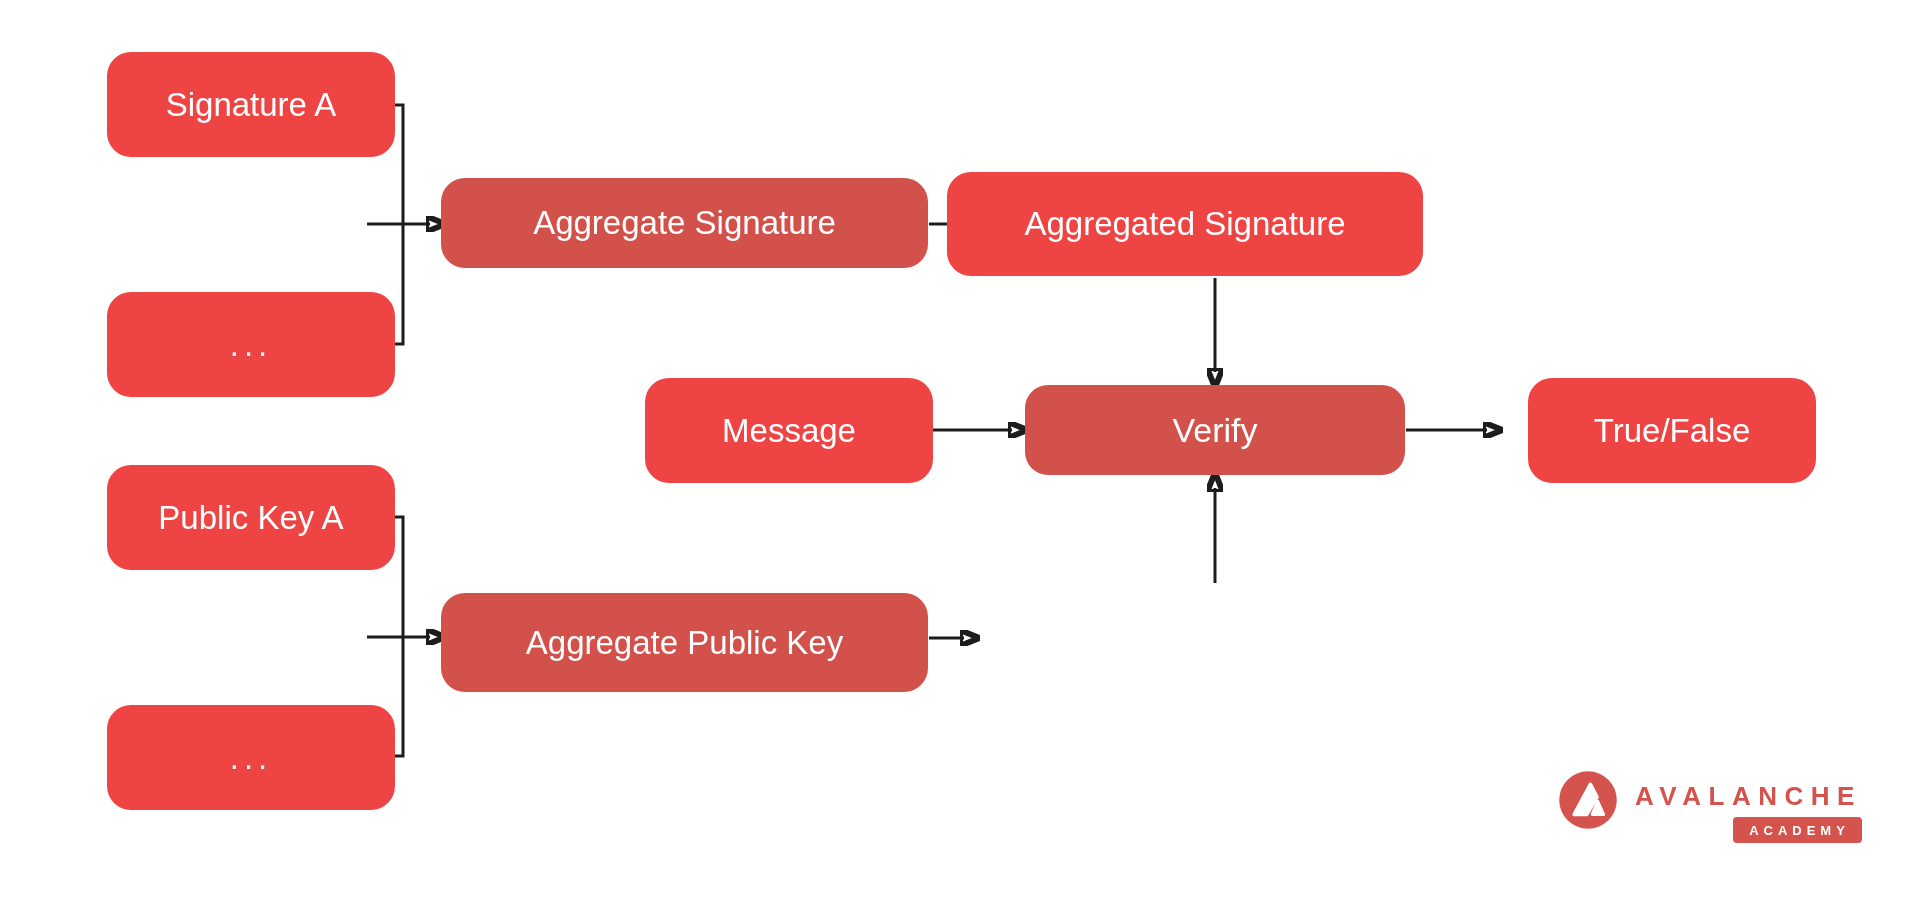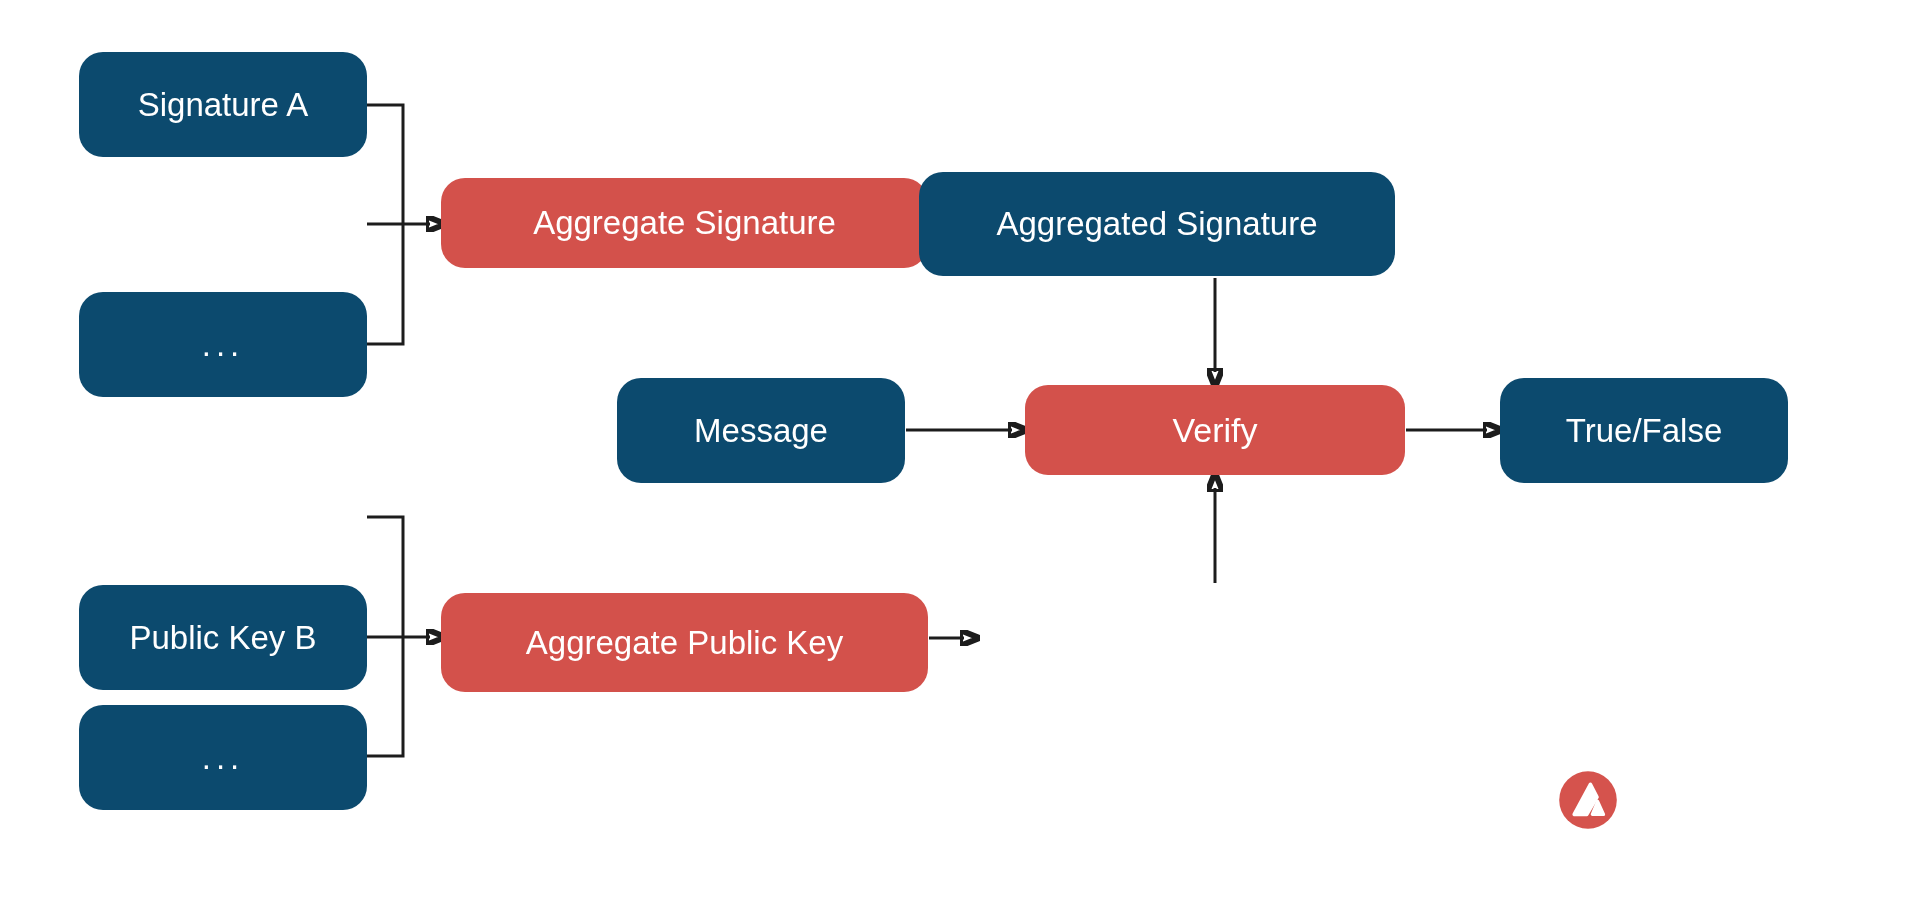--- a/index.html
+++ b/index.html
@@ -12,21 +12,21 @@
   }
   .node{
     position:absolute;
     display:flex;align-items:center;justify-content:center;
     color:#ffffff;
     font-size:33px;
     border-radius:24px;
     white-space:nowrap;
     box-sizing:border-box;
   }
-  .blue{background:#0c4a6e;}
+  .blue{background:#ef4444;margin-left:28px;}
   .red{background:#D3514B;}
   .bold{font-weight:normal;font-size:34px;border-radius:23px;}
   .dots{letter-spacing:5px;}
 
   
   #sig-a   {left:79px;  top:52px;  width:288px; height:105px;}
   #sig-b   {left:79px;  top:172px; width:288px; height:105px;}
   #sig-dots{left:79px;  top:292px; width:288px; height:105px;}
   #pk-a    {left:79px;  top:465px; width:288px; height:105px;}
   #pk-b    {left:79px;  top:585px; width:288px; height:105px;}
@@ -88,31 +88,35 @@
     <path d="M1215,278 L1215,372" marker-end="url(#arrow)"></path>
     <path d="M906,430 L1012,430" marker-end="url(#arrow)"></path>
     <path d="M1406,430 L1487,430" marker-end="url(#arrow)"></path>
     <path d="M929,638 L964,638" marker-end="url(#arrow)"></path>
     <path d="M1215,583 L1215,488" marker-end="url(#arrow)"></path>
   </svg>
 
   <div class="node blue" id="sig-a">Signature A</div>
   <div class="node blue dots" id="sig-dots">...</div>
 
-  <div class="node blue" id="pk-b">Public Key B</div>
+  <div class="node blue" id="pk-a">Public Key A</div>
   <div class="node blue dots" id="pk-dots">...</div>
 
   <div class="node red" id="agg-sig">Aggregate Signature</div>
   <div class="node blue" id="aggregated-sig">Aggregated Signature</div>
   <div class="node blue" id="message">Message</div>
   <div class="node red bold" id="verify">Verify</div>
   <div class="node blue" id="true-false">True/False</div>
   <div class="node red" id="agg-pk">Aggregate Public Key</div>
 
   <div id="logo">
     <svg id="logo-icon" viewBox="0 0 100 100">
       <circle cx="50" cy="50" r="48" fill="#D5534D"></circle>
       <path d="M54,24 L27,74 L48,74 L65,45 Z" fill="#ffffff" stroke="#ffffff" stroke-width="6" stroke-linejoin="round"></path>
       <path d="M66,52 L57,74 L76,74 Z" fill="#ffffff" stroke="#ffffff" stroke-width="5" stroke-linejoin="round"></path>
     </svg>
+    <div id="logo-text-col">
+      <div id="logo-brand">AVALANCHE</div>
+      <div id="logo-badge">ACADEMY</div>
+    </div>
   </div>
 
 </div>
 
 </body></html>

